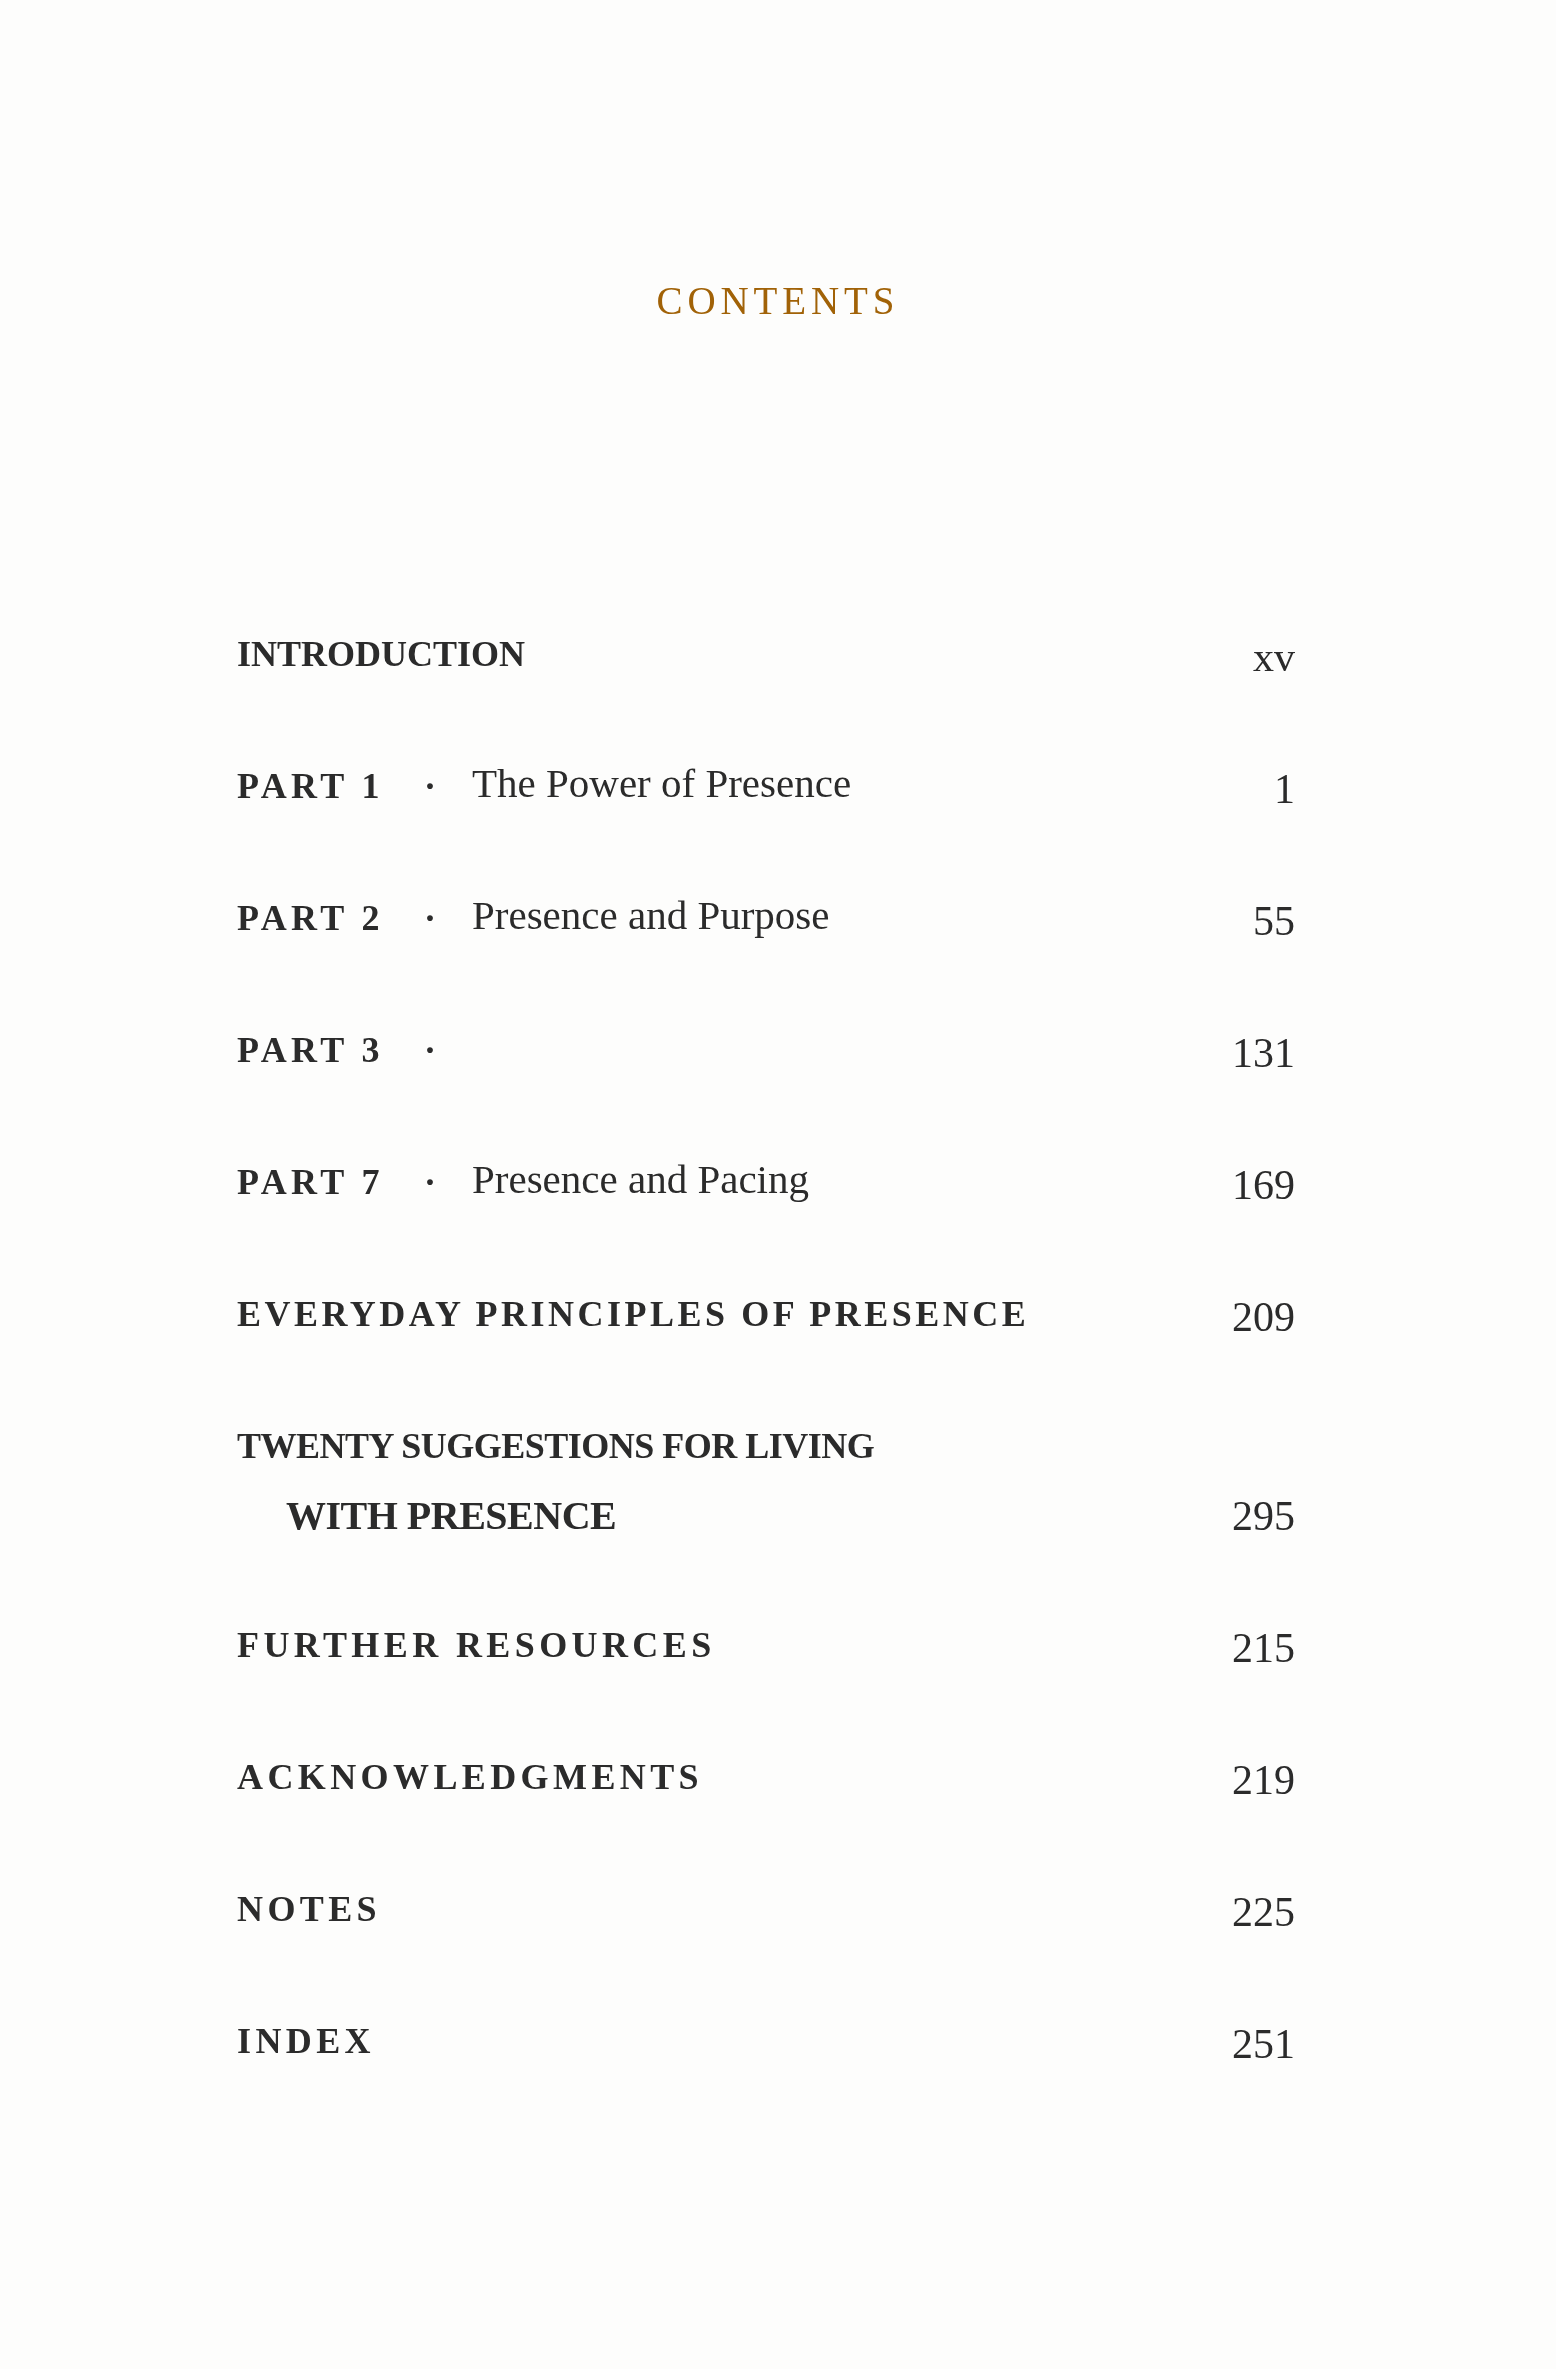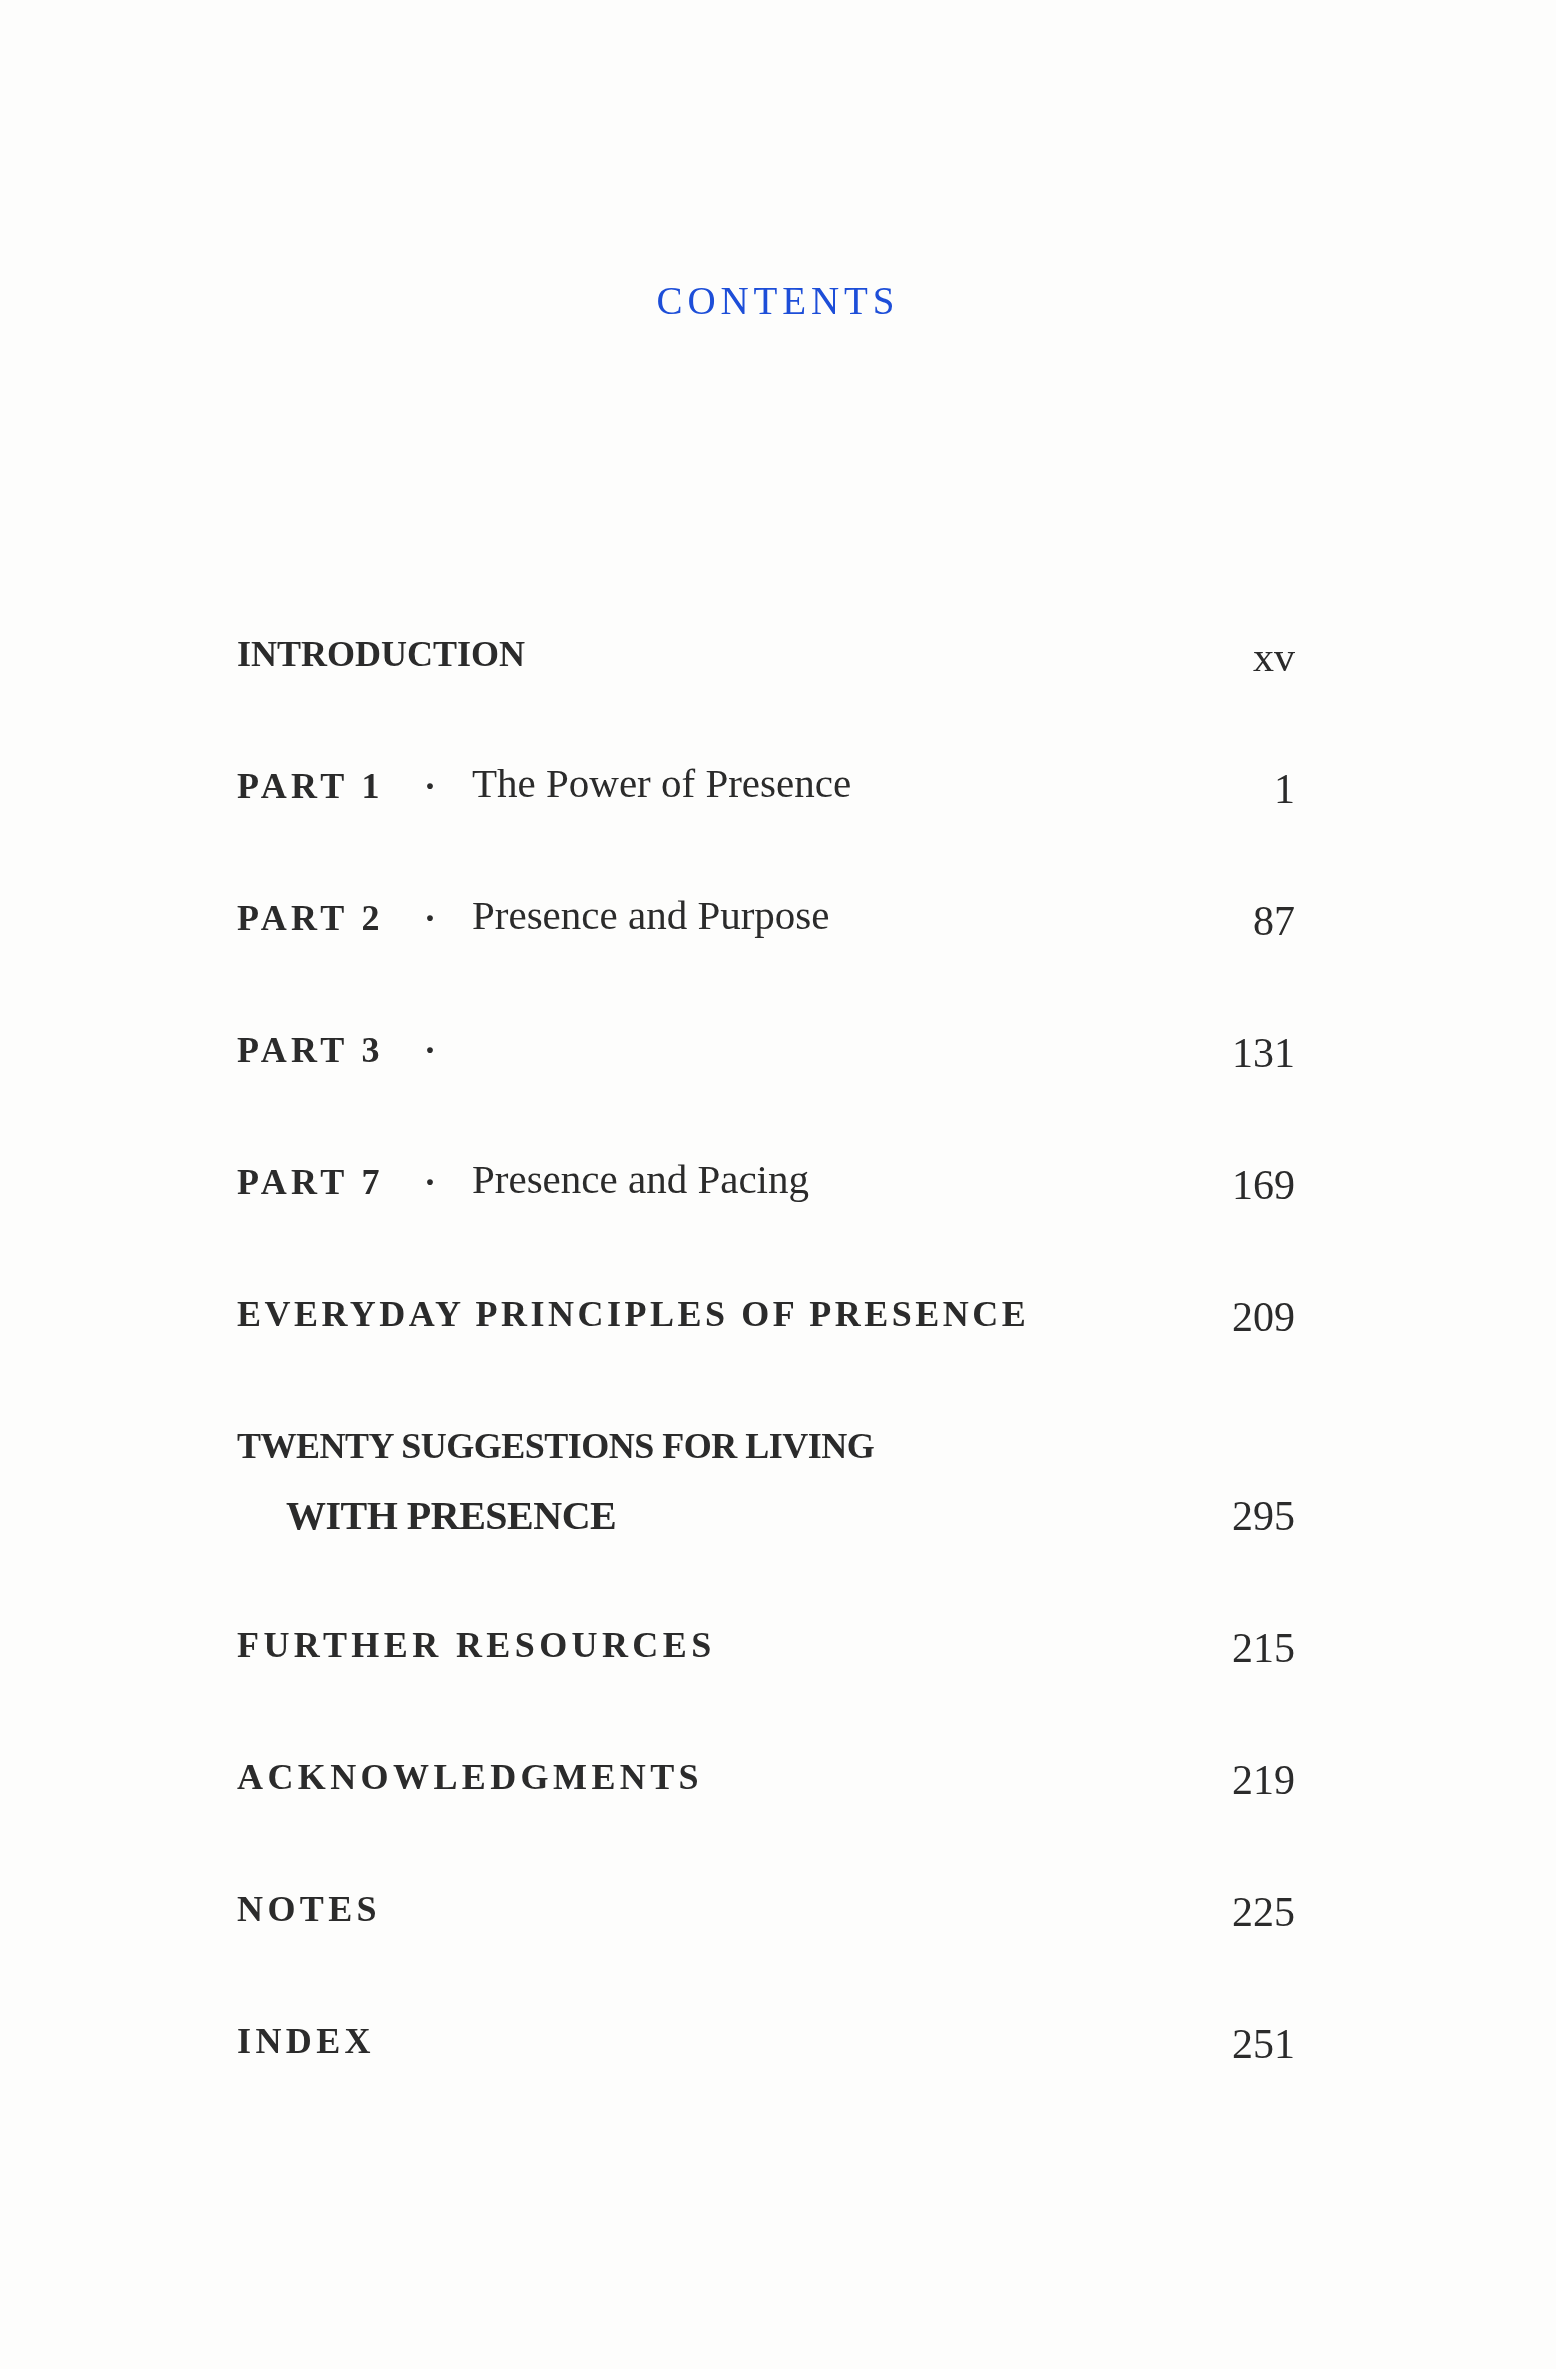--- a/index.html
+++ b/index.html
@@ -2,21 +2,21 @@
 <html><head>
 <meta charset="utf-8">
 <style>
   html, body { margin: 0; padding: 0; }
   body {
     width: 1556px; height: 2369px; background: #fdfdfc; position: relative; overflow: hidden;
     font-family: "Liberation Serif", "DejaVu Serif", serif; color: #2b2b2b;
   }
   .title {
     position: absolute; top: 278px; left: 0; width: 1556px; text-align: center;
-    font-size: 39px; letter-spacing: 4.9px; font-weight: normal; color: #1d4ed8;
+    font-size: 39px; letter-spacing: 4.9px; font-weight: normal; color: #a16207;
   }
   .row { position: absolute; left: 237px; width: 1074px; height: 59px; margin-top: 20px; }
   .label {
     position: absolute; left: 0; top: 0; font-size: 36px; font-weight: bold; white-space: nowrap;
   }
   .label.spaced { letter-spacing: 4.4px; }
   .label.tight { letter-spacing: 0px; }
   .label2 {
     position: absolute; left: 49px; top: 67px; font-size: 40px; font-weight: bold; white-space: nowrap;
   }
@@ -38,21 +38,21 @@
   <span class="label spaced">PART 1</span>
   <span class="dot">·</span>
   <span class="subtitle">The Power of Presence</span>
   <span class="page">1</span>
 </div>
 
 <div class="row" style="top:877px;">
   <span class="label spaced">PART 2</span>
   <span class="dot">·</span>
   <span class="subtitle">Presence and Purpose</span>
-  <span class="page">87</span>
+  <span class="page">55</span>
 </div>
 
 <div class="row" style="top:1009px;">
   <span class="label spaced">PART 3</span>
   <span class="dot">·</span>
   <span class="page">131</span>
 </div>
 
 <div class="row" style="top:1141px;">
   <span class="label spaced">PART 7</span>

